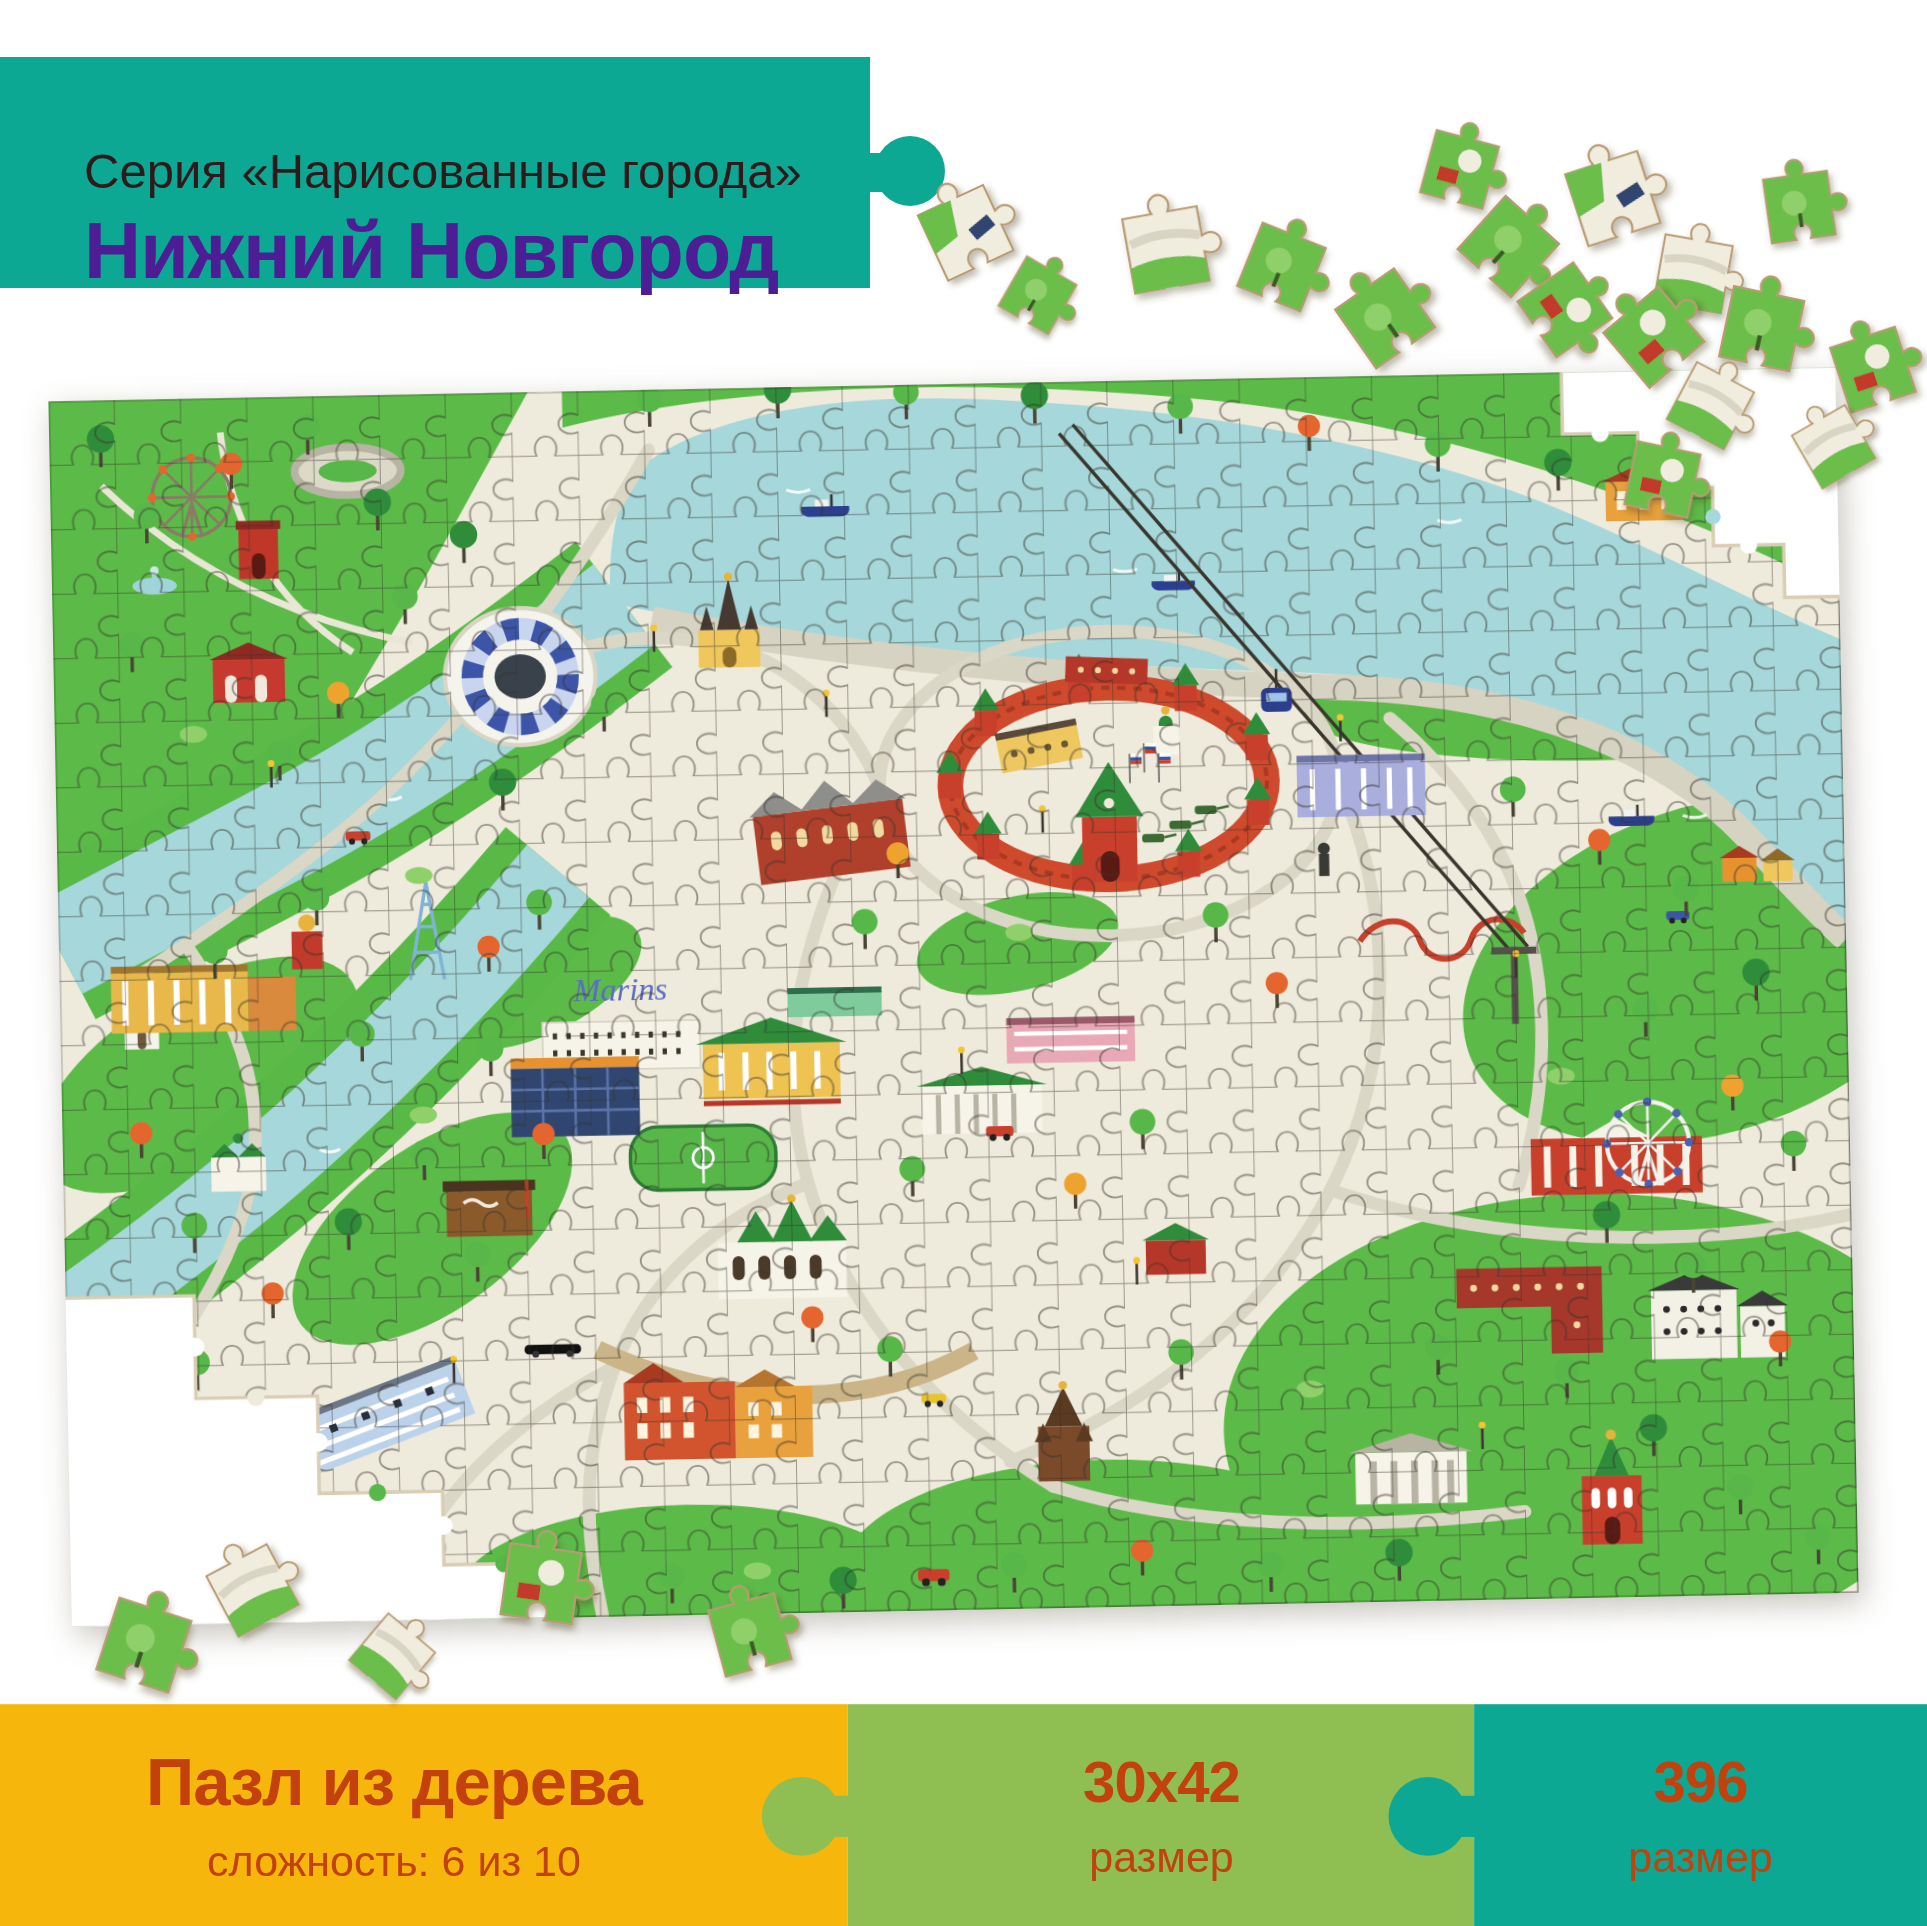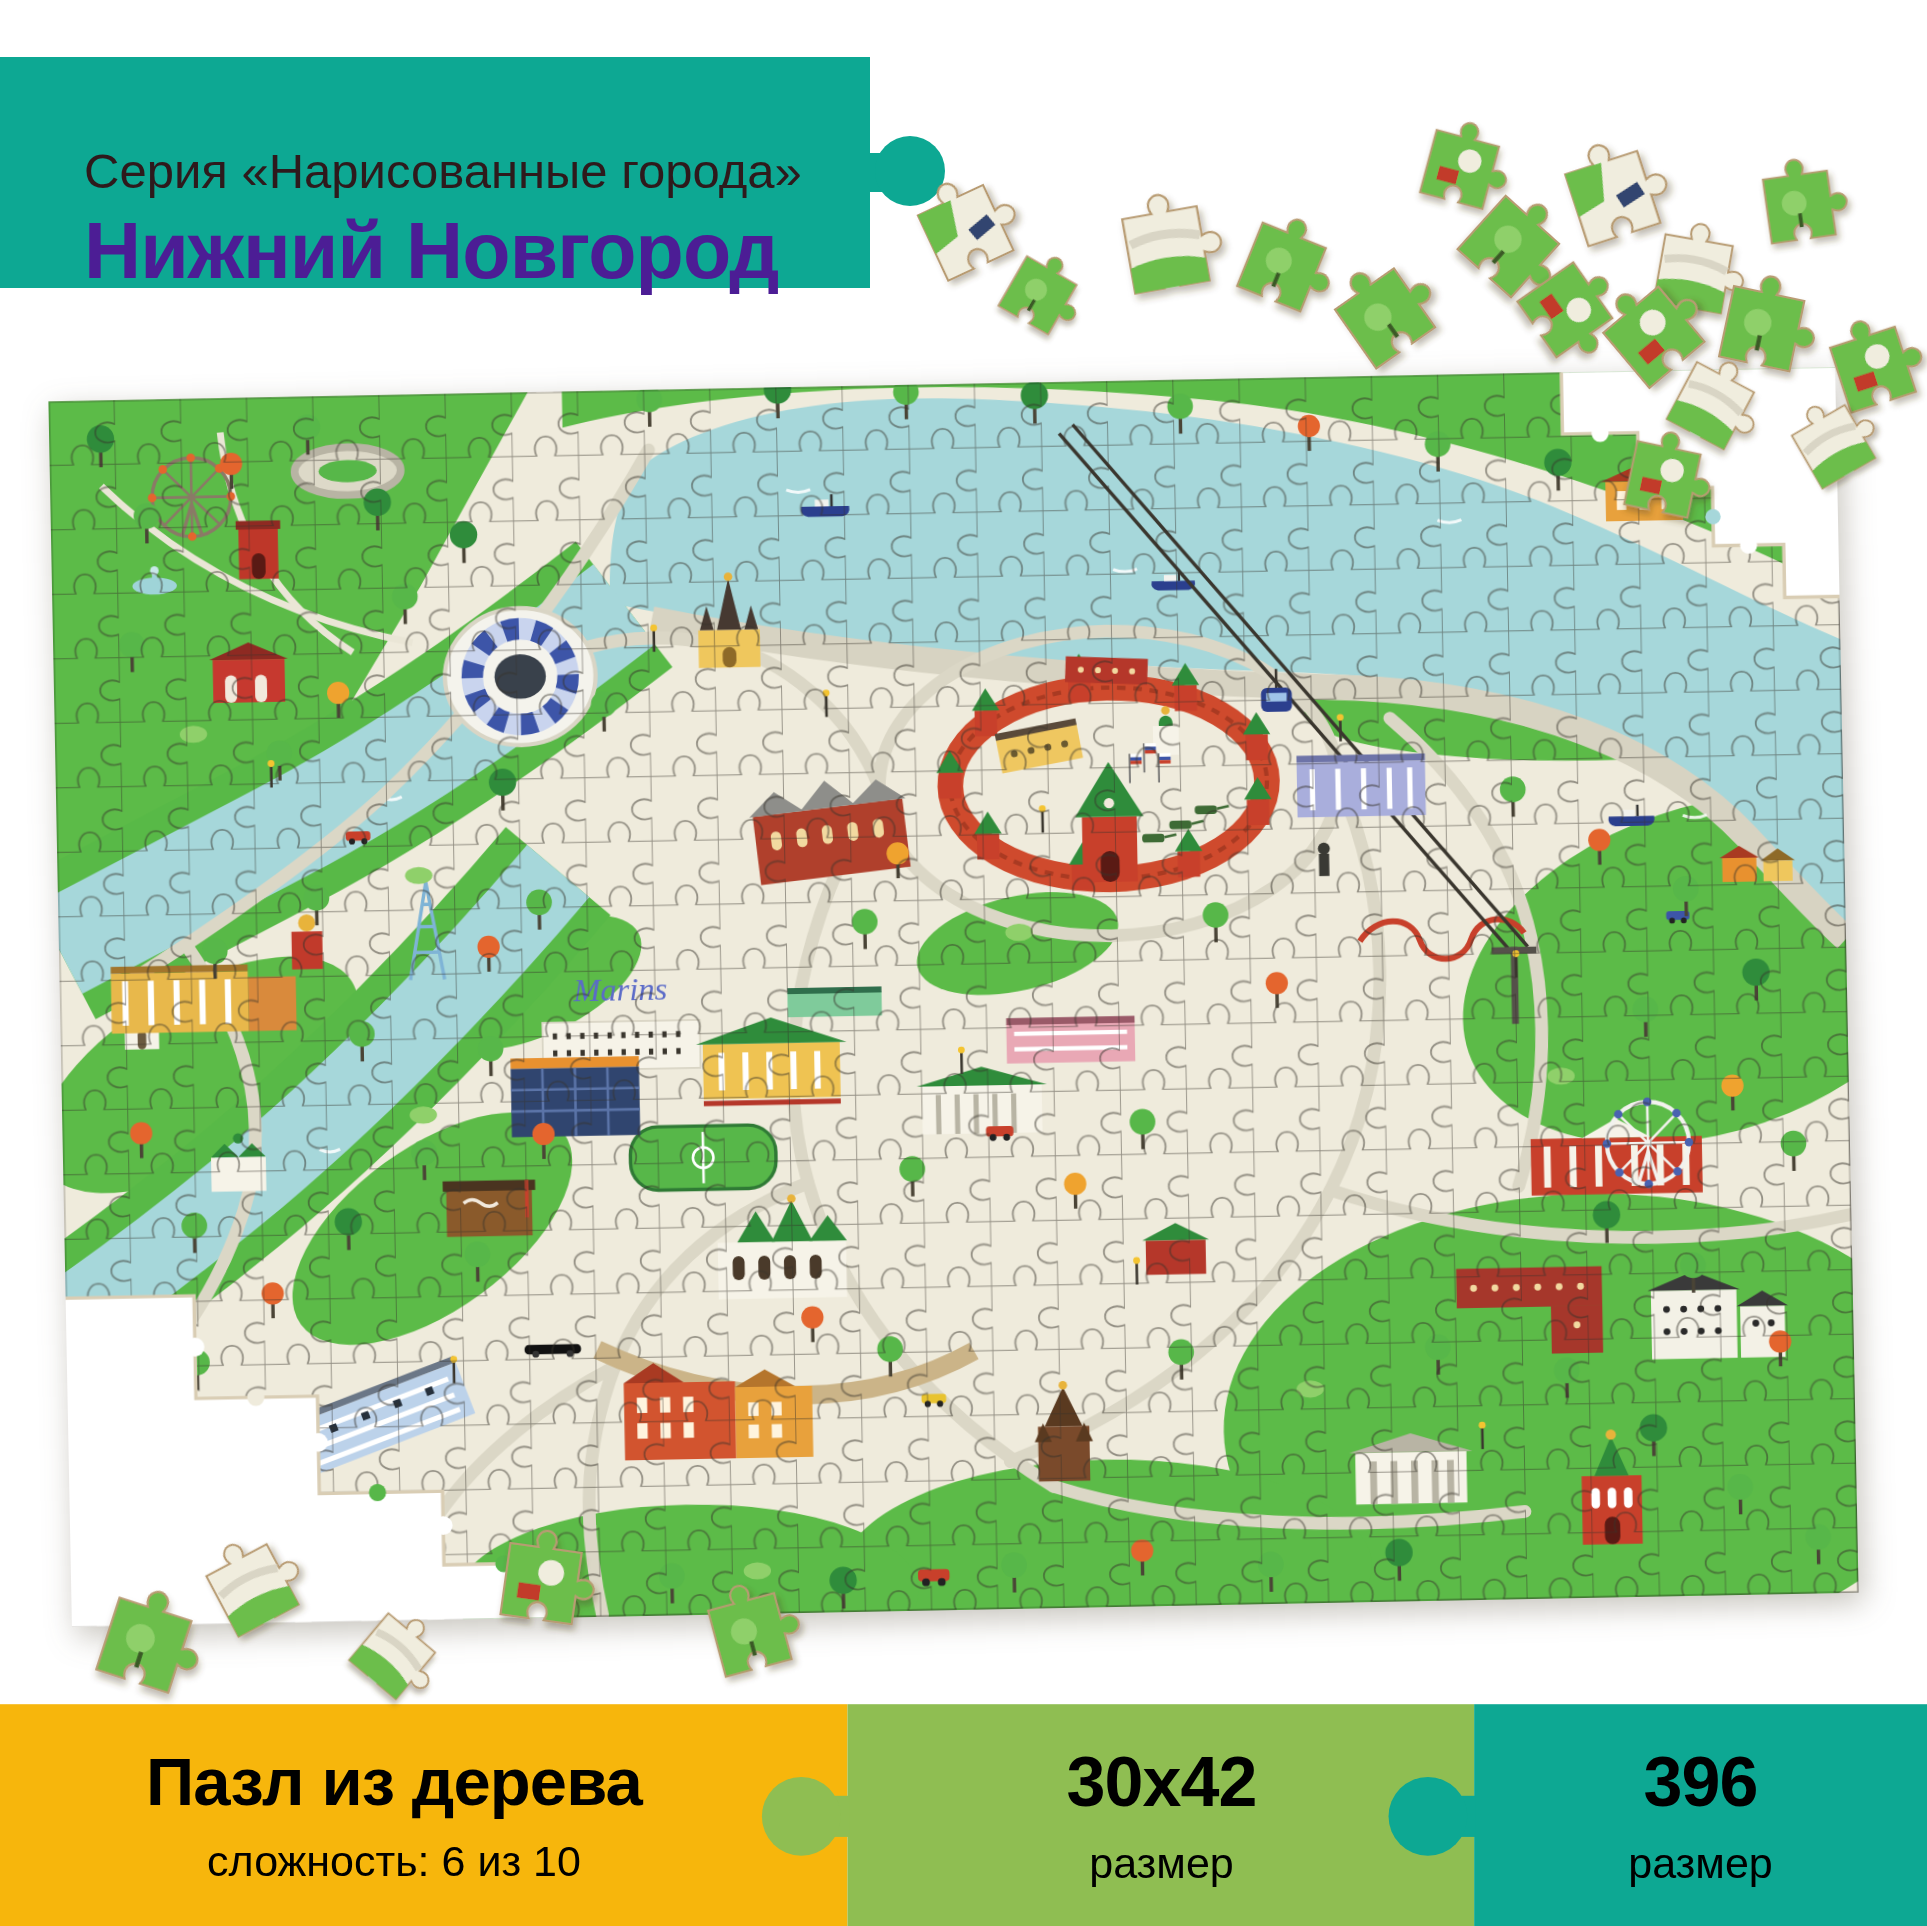--- a/index.html
+++ b/index.html
@@ -38,27 +38,27 @@
   
   .pieces-overlay{
     position:absolute;left:0;top:0;width:1927px;height:1926px;z-index:5;
     pointer-events:none;
   }
   
   .infobar{position:absolute;left:0;top:1704px;width:1927px;height:223px;z-index:3;}
   .infobar svg{position:absolute;left:0;top:0;}
   .panel-text{
     position:absolute;top:0;height:223px;display:flex;flex-direction:column;
-    align-items:center;justify-content:center;gap:25px;color:#000000;
+    align-items:center;justify-content:center;gap:25px;color:#c2410c;
   }
   .pt-material{left:0;width:788px;}
   .pt-size{left:848px;width:627px;}
   .pt-pieces{left:1474px;width:453px;}
   .panel-title{font-size:67px;font-weight:700;letter-spacing:-0.9px;line-height:1;}
-  .pt-size .panel-title,.pt-pieces .panel-title{font-size:70px;}
+  .pt-size .panel-title,.pt-pieces .panel-title{font-size:58px;}
   .panel-sub{font-size:43px;font-weight:400;line-height:1;}
 </style>
 </head>
 <body>
 
 <div class="banner">
   <div class="banner-inner">
     <div class="series-line">Серия «Нарисованные города»</div>
     <div class="title-line">Нижний Новгород</div>
   </div>

